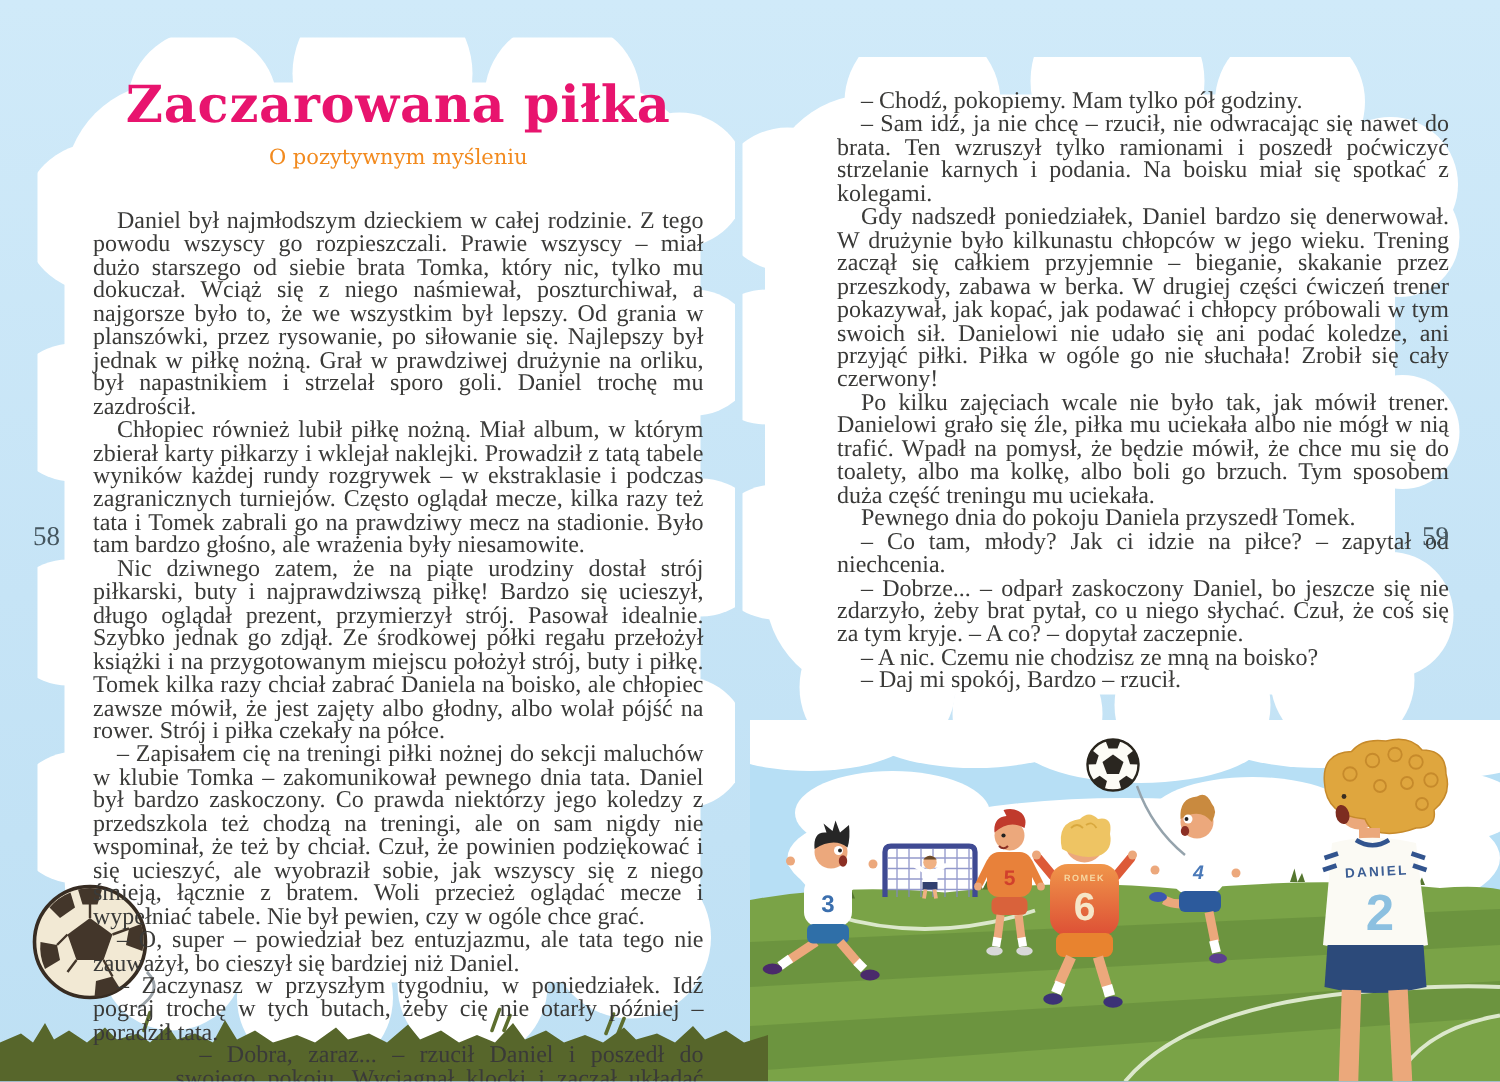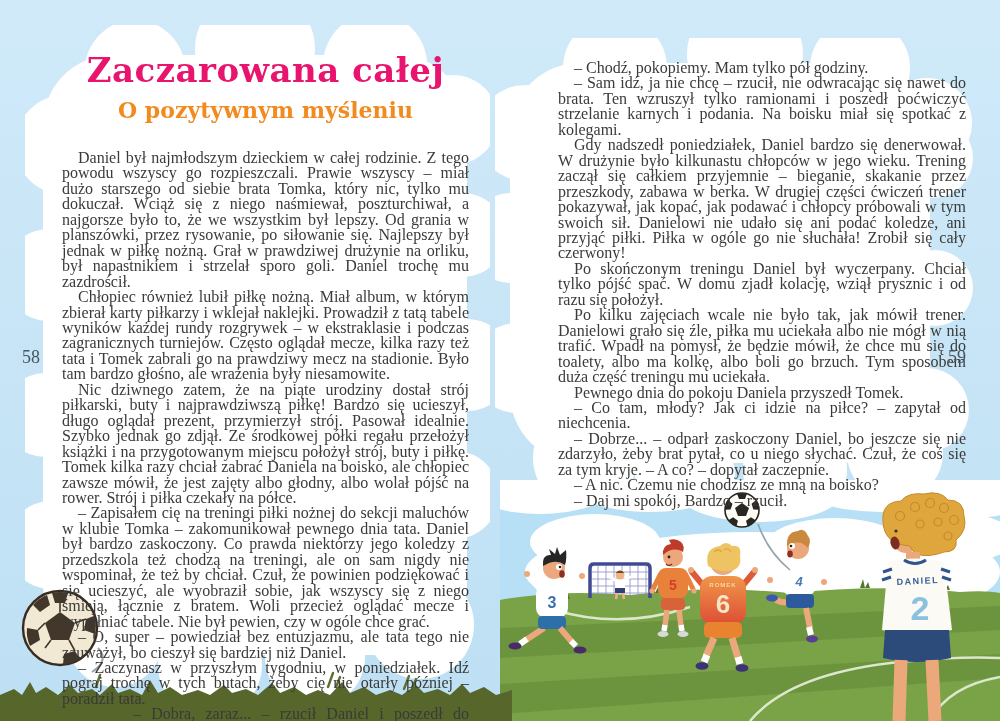--- a/index.html
+++ b/index.html
@@ -4,21 +4,21 @@
 <style>
   html,body{margin:0;padding:0;background:#9db6c6;}
   .page{position:relative;width:1000px;height:721px;overflow:hidden;
         background:linear-gradient(180deg,#d0eaf9 0%,#c6e4f6 55%,#bee0f4 100%);
         font-family:"Liberation Serif",serif;}
   .cloud{position:absolute;}
   .textblock{position:absolute;}
   .story-title{margin:0;text-align:center;font-family:"DejaVu Serif",serif;
         font-weight:bold;font-size:34px;line-height:40px;color:#e8146e;letter-spacing:0.5px;}
   .story-subtitle{margin:7px 0 0 0;text-align:center;font-family:"DejaVu Serif",serif;
-        font-weight:bold;font-size:22px;color:#f28a1e;}
+        font-weight:normal;font-size:14px;color:#f28a1e;}
   .body{margin-top:27px;}
   .body p{margin:0;text-indent:16px;text-align:justify;
         font-size:16px;line-height:15.45px;color:#3a3a38;}
   .pagenum{position:absolute;font-size:18px;color:#45565f;font-family:"Liberation Serif",serif;}
   svg text{font-family:"Liberation Sans",sans-serif;font-weight:bold;}
 </style>
 </head>
 <body>
 
 <div class="page">
@@ -267,39 +267,38 @@
       <path d="M62,71 Q54,76 45,76.5 L46,66 L57,63 Z"></path>
       <path d="M12,58 Q8,49 9,40 L20,42 L22,52 Z"></path>
       <path d="M15,17 Q21,10 29,7 L32,17 L22,24 Z"></path>
     </g>
     <g stroke="#43362a" stroke-width="1.6" fill="none">
       <path d="M42,24 L42,14 M57,35 L68,31 M51,52 L57,63 M33,52 L27,60 M27,35 L20,42"></path>
     </g>
   </svg>
 
   <div class="textblock" style="left:62px;top:50px;width:407px">
-    <h1 class="story-title">Zaczarowana całej</h1>
+    <h1 class="story-title">Zaczarowana piłka</h1>
     <h2 class="story-subtitle">O pozytywnym myśleniu</h2>
     <div class="body">
       <p>Daniel był najmłodszym dzieckiem w całej rodzinie. Z tego powodu wszyscy go rozpieszczali. Prawie wszyscy – miał dużo starszego od siebie brata Tomka, który nic, tylko mu dokuczał. Wciąż się z niego naśmiewał, poszturchiwał, a najgorsze było to, że we wszystkim był lepszy. Od grania w planszówki, przez rysowanie, po siłowanie się. Najlepszy był jednak w piłkę nożną. Grał w prawdziwej drużynie na orliku, był napastnikiem i strzelał sporo goli. Daniel trochę mu zazdrościł.</p>
       <p>Chłopiec również lubił piłkę nożną. Miał album, w którym zbierał karty piłkarzy i wklejał naklejki. Prowadził z tatą tabele wyników każdej rundy rozgrywek – w ekstraklasie i podczas zagranicznych turniejów. Często oglądał mecze, kilka razy też tata i Tomek zabrali go na prawdziwy mecz na stadionie. Było tam bardzo głośno, ale wrażenia były niesamowite.</p>
       <p>Nic dziwnego zatem, że na piąte urodziny dostał strój piłkarski, buty i najprawdziwszą piłkę! Bardzo się ucieszył, długo oglądał prezent, przymierzył strój. Pasował idealnie. Szybko jednak go zdjął. Ze środkowej półki regału przełożył książki i na przygotowanym miejscu położył strój, buty i piłkę. Tomek kilka razy chciał zabrać Daniela na boisko, ale chłopiec zawsze mówił, że jest zajęty albo głodny, albo wolał pójść na rower. Strój i piłka czekały na półce.</p>
       <p>– Zapisałem cię na treningi piłki nożnej do sekcji maluchów w klubie Tomka – zakomunikował pewnego dnia tata. Daniel był bardzo zaskoczony. Co prawda niektórzy jego koledzy z przedszkola też chodzą na treningi, ale on sam nigdy nie wspominał, że też by chciał. Czuł, że powinien podziękować i się ucieszyć, ale wyobraził sobie, jak wszyscy się z niego śmieją, łącznie z bratem. Woli przecież oglądać mecze i wypełniać tabele. Nie był pewien, czy w ogóle chce grać.</p>
       <p>– O, super – powiedział bez entuzjazmu, ale tata tego nie zauważył, bo cieszył się bardziej niż Daniel.</p>
       <p>– Zaczynasz w przyszłym tygodniu, w poniedziałek. Idź pograj trochę w tych butach, żeby cię nie otarły później – poradził tata.</p>
       <p style="padding-left:55px">– Dobra, zaraz... – rzucił Daniel i poszedł do swojego pokoju. Wyciągnął klocki i zaczął układać garaż dla nowego wozu. Po chwili przyszedł Tomek.</p>
     </div>
   </div>
 
   <div class="textblock" style="left:558px;top:60px;width:408px">
     <div class="body" style="margin-top:0">
       <p>– Chodź, pokopiemy. Mam tylko pół godziny.</p>
       <p>– Sam idź, ja nie chcę – rzucił, nie odwracając się nawet do brata. Ten wzruszył tylko ramionami i poszedł poćwiczyć strzelanie karnych i podania. Na boisku miał się spotkać z kolegami.</p>
       <p>Gdy nadszedł poniedziałek, Daniel bardzo się denerwował. W drużynie było kilkunastu chłopców w jego wieku. Trening zaczął się całkiem przyjemnie – bieganie, skakanie przez przeszkody, zabawa w berka. W drugiej części ćwiczeń trener pokazywał, jak kopać, jak podawać i chłopcy próbowali w tym swoich sił. Danielowi nie udało się ani podać koledze, ani przyjąć piłki. Piłka w ogóle go nie słuchała! Zrobił się cały czerwony!</p>
-      <p>Po skończonym treningu Daniel był wyczerpany. Chciał tylko pójść spać. W domu zjadł kolację, wziął prysznic i od razu się położył.</p>
       <p>Po kilku zajęciach wcale nie było tak, jak mówił trener. Danielowi grało się źle, piłka mu uciekała albo nie mógł w nią trafić. Wpadł na pomysł, że będzie mówił, że chce mu się do toalety, albo ma kolkę, albo boli go brzuch. Tym sposobem duża część treningu mu uciekała.</p>
       <p>Pewnego dnia do pokoju Daniela przyszedł Tomek.</p>
       <p>– Co tam, młody? Jak ci idzie na piłce? – zapytał od niechcenia.</p>
       <p>– Dobrze... – odparł zaskoczony Daniel, bo jeszcze się nie zdarzyło, żeby brat pytał, co u niego słychać. Czuł, że coś się za tym kryje. – A co? – dopytał zaczepnie.</p>
       <p>– A nic. Czemu nie chodzisz ze mną na boisko?</p>
       <p>– Daj mi spokój, Bardzo – rzucił.</p>
     </div>
   </div>
 
   <div class="pagenum" style="left:22px;top:347px">58</div>

